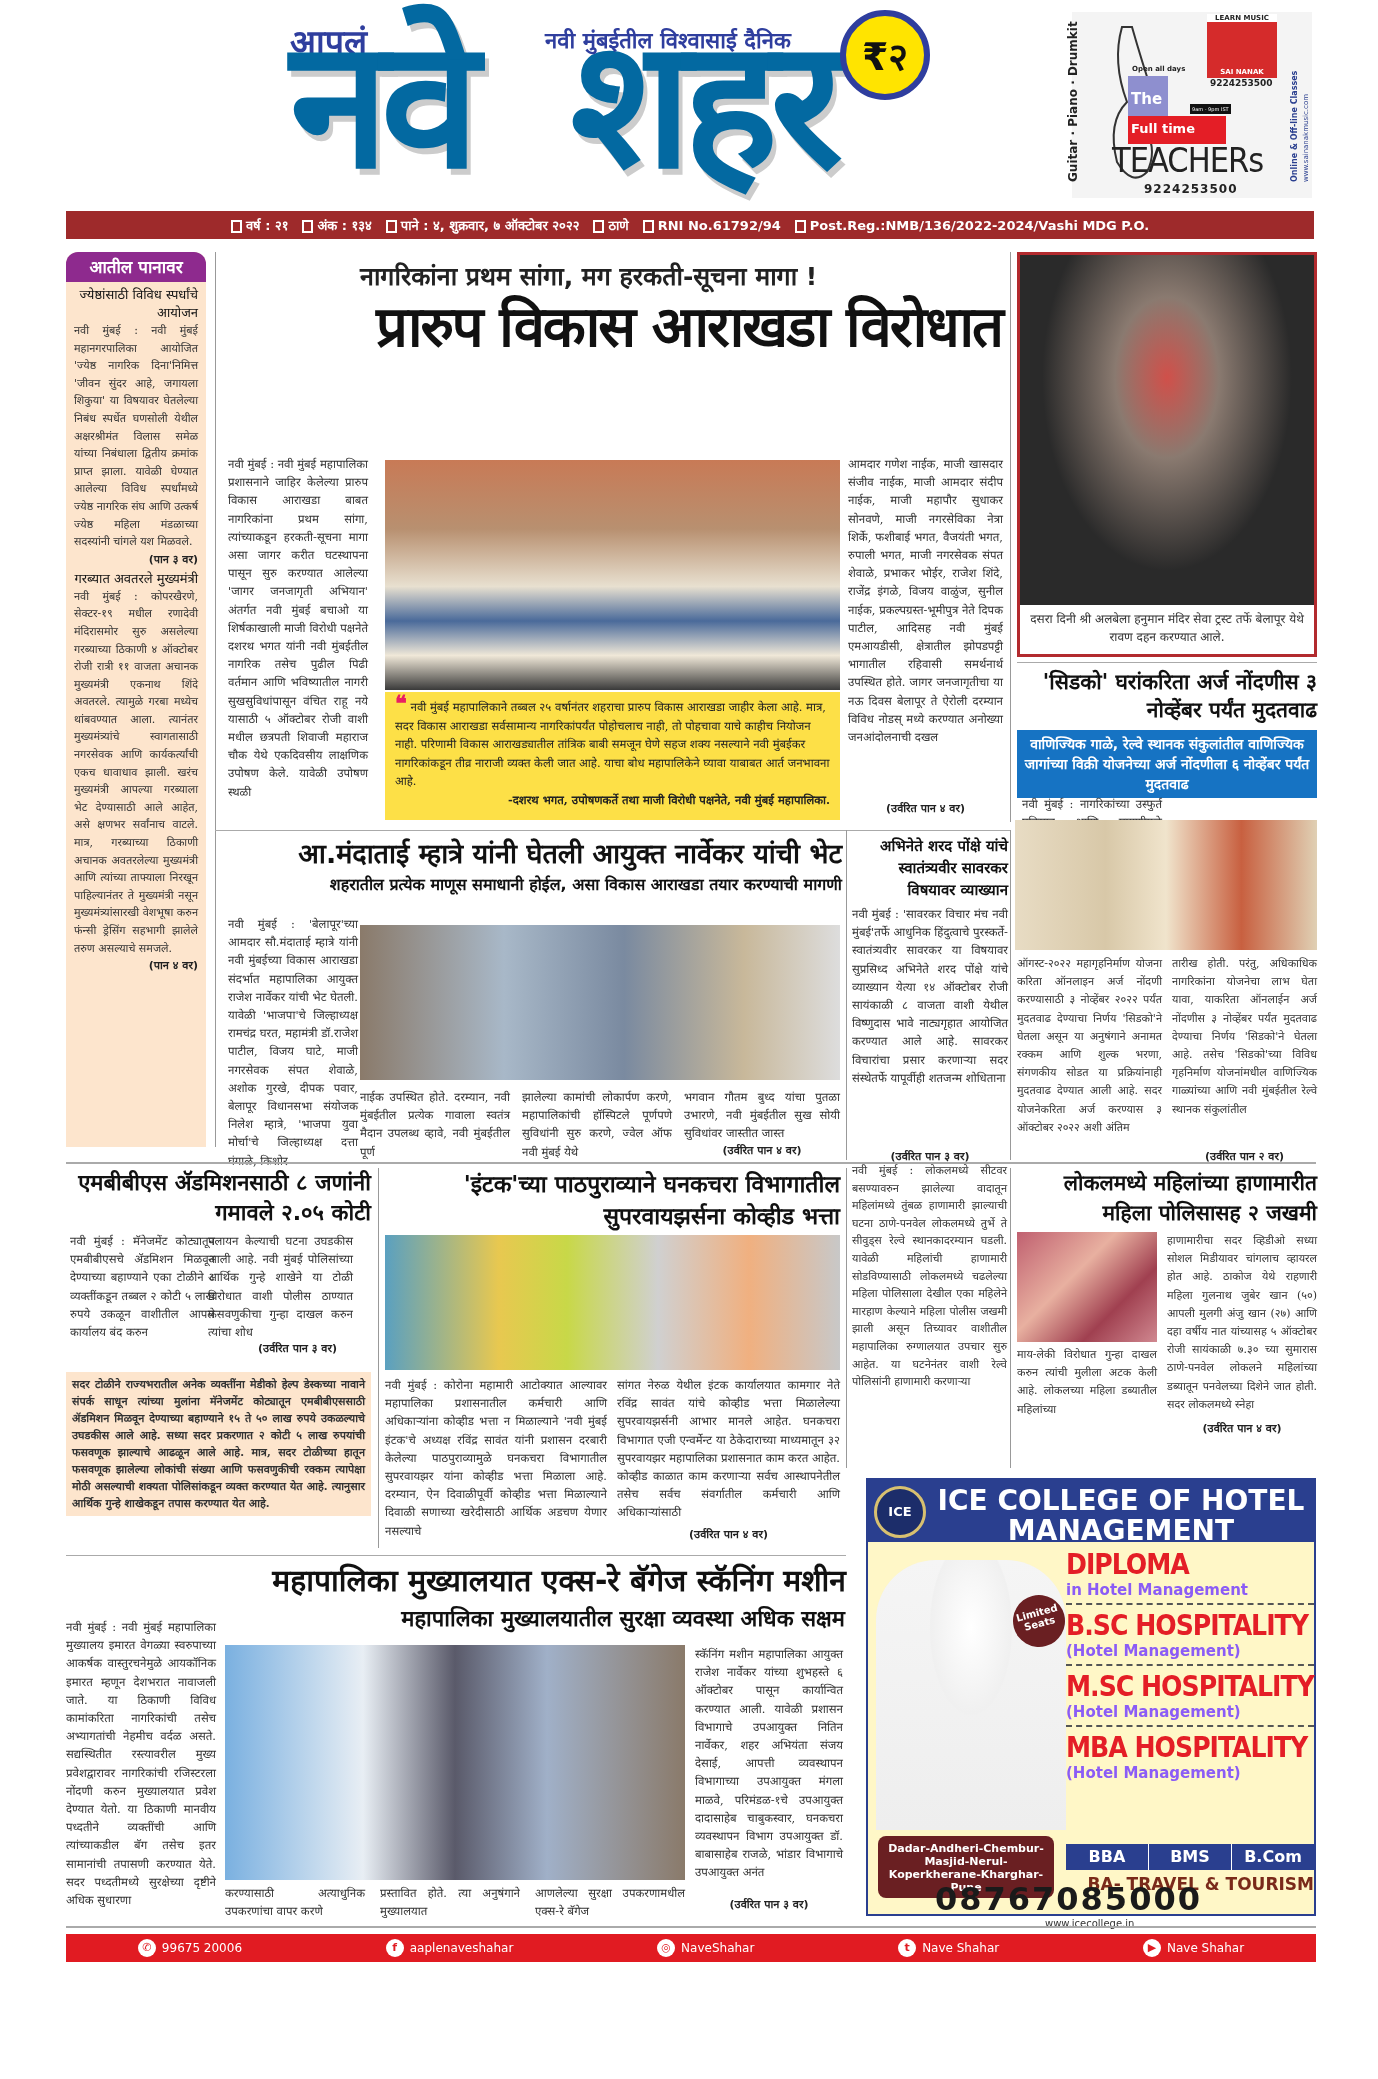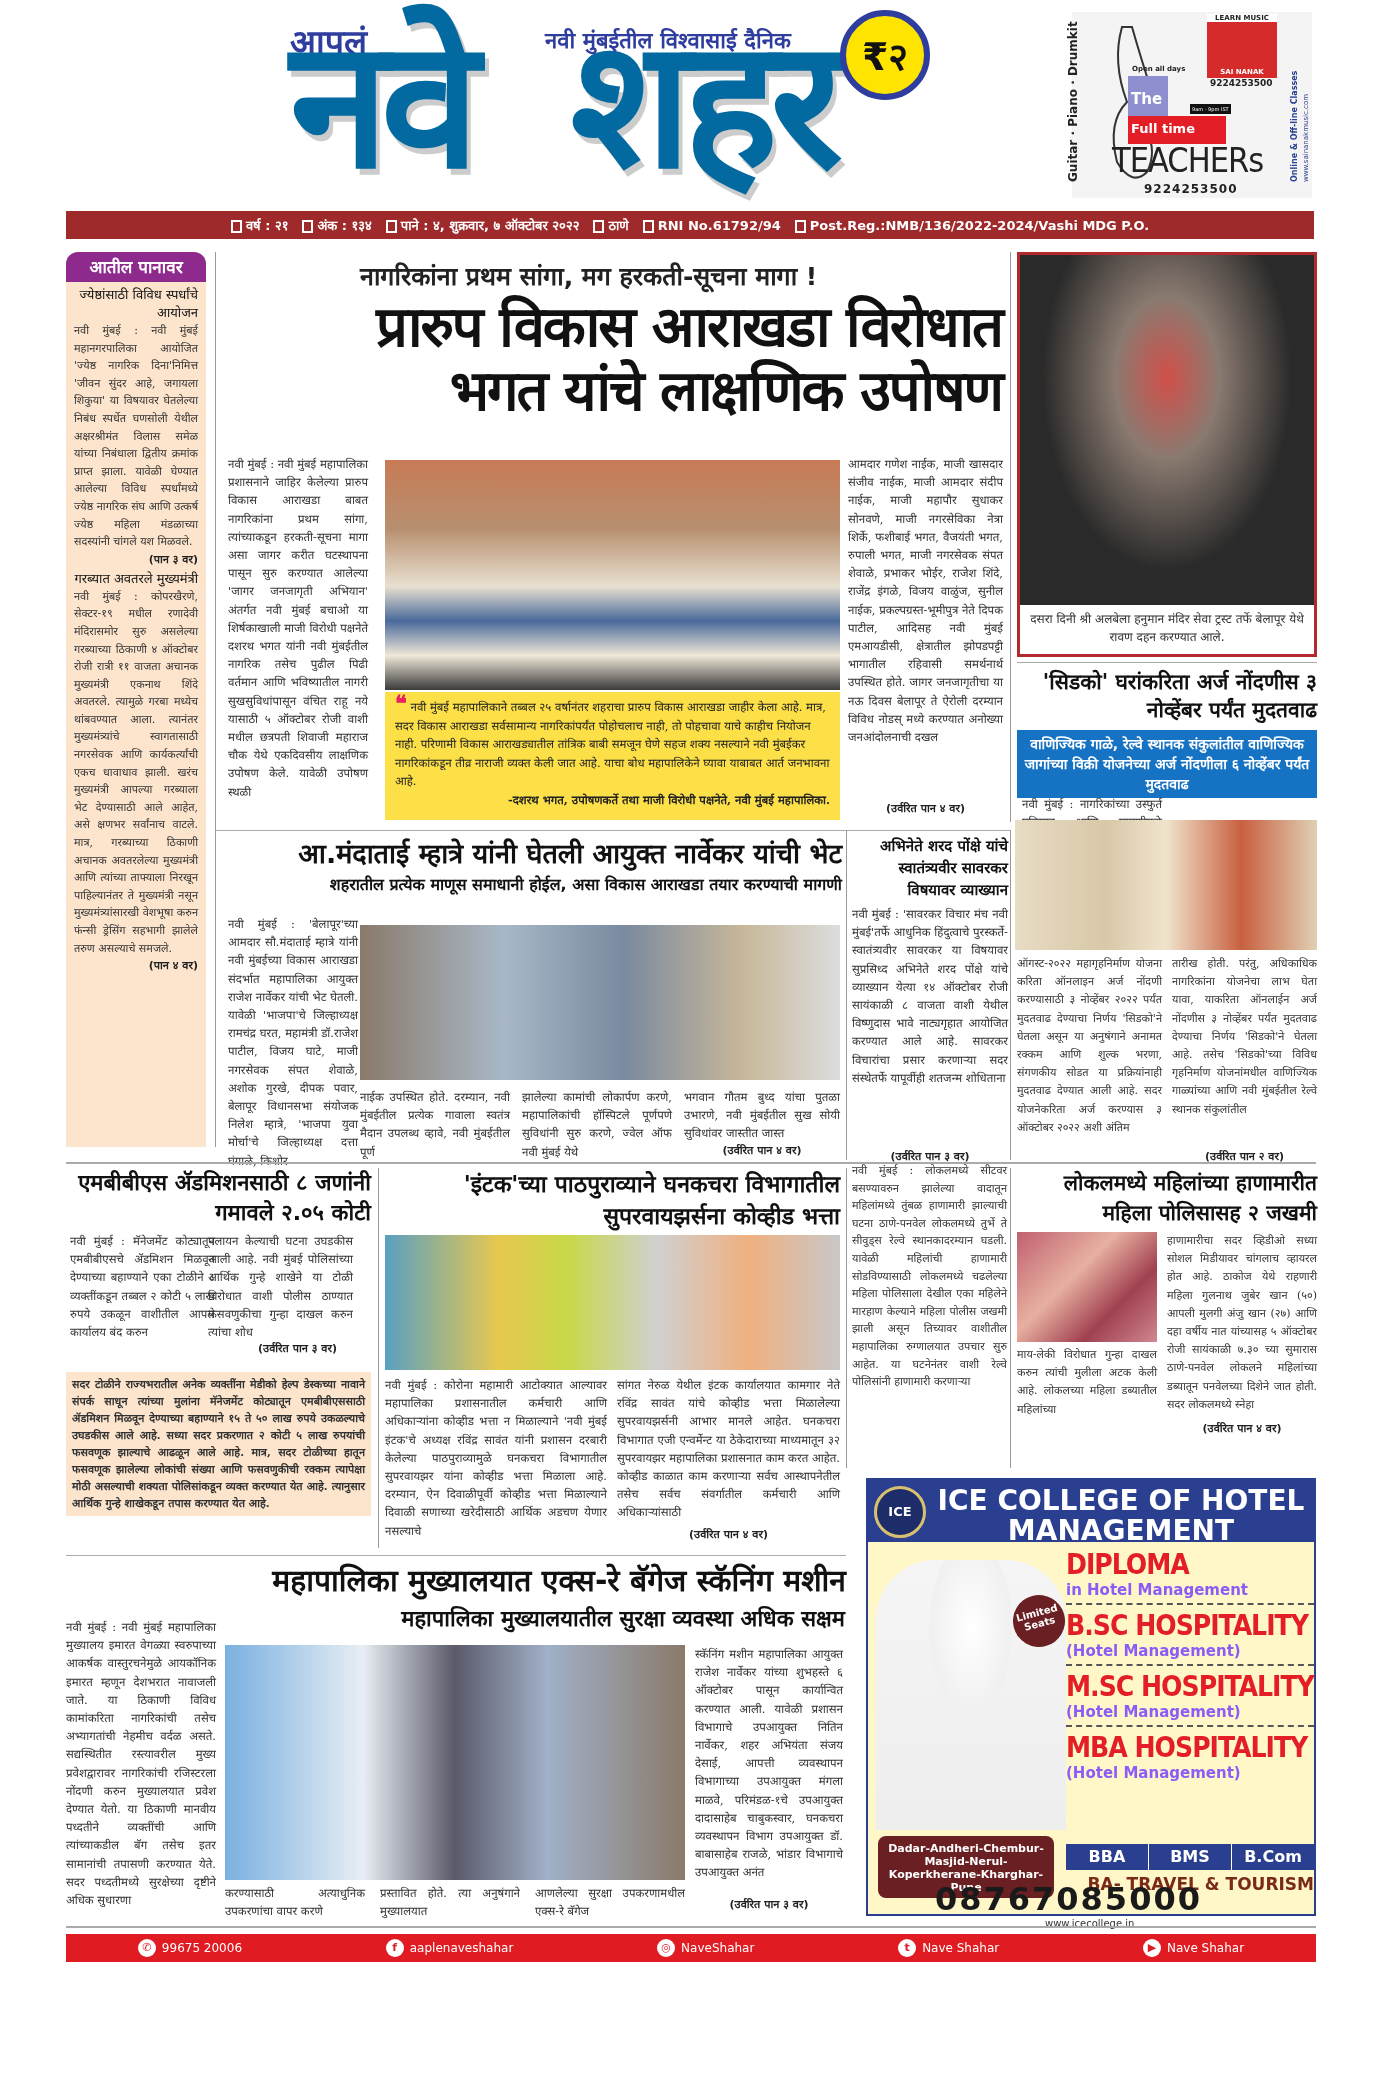--- a/index.html
+++ b/index.html
@@ -79,21 +79,20 @@
     <div class="hl" style="font-size:13px;font-weight:normal;line-height:18px;margin-top:4px">गरब्यात अवतरले मुख्यमंत्री</div>
     <div class="body-text" style="font-size:11px;line-height:17.6px">नवी मुंबई : कोपरखैरणे, सेक्टर-१९ मधील रणादेवी मंदिरासमोर सुरु असलेल्या गरब्याच्या ठिकाणी ४ ऑक्टोबर रोजी रात्री ११ वाजता अचानक मुख्यमंत्री एकनाथ शिंदे अवतरले. त्यामुळे गरबा मध्येच थांबवण्यात आला. त्यानंतर मुख्यमंत्र्यांचे स्वागतासाठी नगरसेवक आणि कार्यकर्त्यांची एकच धावाधाव झाली. खरंच मुख्यमंत्री आपल्या गरब्याला भेट देण्यासाठी आले आहेत, असे क्षणभर सर्वांनाच वाटले. मात्र, गरब्याच्या ठिकाणी अचानक अवतरलेल्या मुख्यमंत्री आणि त्यांच्या ताफ्याला निरखून पाहिल्यानंतर ते मुख्यमंत्री नसून मुख्यमंत्र्यांसारखी वेशभूषा करुन फंन्सी ड्रेसिंग सहभागी झालेले तरुण असल्याचे समजले.</div>
     <div class="cont">(पान ४ वर)</div>
   </div>
 </div>
 <div class="vline" style="left:215px;top:252px;height:895px"></div>
 
 <div class="abs" style="left:360px;top:258px;font-size:25px;font-weight:bold;color:#222">नागरिकांना प्रथम सांगा, मग हरकती-सूचना मागा !</div>
 <div class="abs hl" style="left:222px;top:295px;width:780px;font-size:56px;line-height:64px;font-weight:900;letter-spacing:-2px">
   <div>प्रारुप विकास आराखडा विरोधात</div>
-  <div>भगत यांचे लाक्षणिक उपोषण</div>
 </div>
 <div class="abs body-text" style="left:228px;top:455px;width:140px">नवी मुंबई : नवी मुंबई महापालिका प्रशासनाने जाहिर केलेल्या प्रारुप विकास आराखडा बाबत नागरिकांना प्रथम सांगा, त्यांच्याकडून हरकती-सूचना मागा असा जागर करीत घटस्थापना पासून सुरु करण्यात आलेल्या 'जागर जनजागृती अभियान' अंतर्गत नवी मुंबई बचाओ या शिर्षकाखाली माजी विरोधी पक्षनेते दशरथ भगत यांनी नवी मुंबईतील नागरिक तसेच पुढील पिढी वर्तमान आणि भविष्यातील नागरी सुखसुविधांपासून वंचित राहू नये यासाठी ५ ऑक्टोबर रोजी वाशी मधील छत्रपती शिवाजी महाराज चौक येथे एकदिवसीय लाक्षणिक उपोषण केले. यावेळी उपोषण स्थळी</div>
 <div class="photo" style="left:385px;top:460px;width:455px;height:230px;background:linear-gradient(180deg,#c87a56 0%,#b89070 30%,#e8e0d0 55%,#4a6a9a 70%,#f0e8d8 85%,#3a3a3a 100%)"></div>
 <div class="abs quote" style="left:385px;top:692px;width:455px;height:128px">
   <span style="color:#e91e63;font-size:22px;font-weight:bold;line-height:10px">❝</span>
   <span>नवी मुंबई महापालिकाने तब्बल २५ वर्षानंतर शहराचा प्रारुप विकास आराखडा जाहीर केला आहे. मात्र, सदर विकास आराखडा सर्वसामान्य नागरिकांपर्यंत पोहोचलाच नाही, तो पोहचावा याचे काहीच नियोजन नाही. परिणामी विकास आराखड्यातील तांत्रिक बाबी समजून घेणे सहज शक्य नसल्याने नवी मुंबईकर नागरिकांकडून तीव्र नाराजी व्यक्त केली जात आहे. याचा बोध महापालिकेने घ्यावा याबाबत आर्त जनभावना आहे.</span>
   <div style="text-align:right;font-weight:bold">-दशरथ भगत, उपोषणकर्ते तथा माजी विरोधी पक्षनेते, नवी मुंबई महापालिका.</div>
 </div>
 <div class="abs body-text" style="left:848px;top:455px;width:155px">आमदार गणेश नाईक, माजी खासदार संजीव नाईक, माजी आमदार संदीप नाईक, माजी महापौर सुधाकर सोनवणे, माजी नगरसेविका नेत्रा शिर्के, फशीबाई भगत, वैजयंती भगत, रुपाली भगत, माजी नगरसेवक संपत शेवाळे, प्रभाकर भोईर, राजेश शिंदे, राजेंद्र इंगळे, विजय वाळुंज, सुनील नाईक, प्रकल्पग्रस्त-भूमीपुत्र नेते दिपक पाटील, आदिसह नवी मुंबई एमआयडीसी, क्षेत्रातील झोपडपट्टी भागातील रहिवासी समर्थनार्थ उपस्थित होते. जागर जनजागृतीचा या नऊ दिवस बेलापूर ते ऐरोली दरम्यान विविध नोडस् मध्ये करण्यात अनोख्या जनआंदोलनाची दखल</div>
 <div class="abs cont" style="left:848px;top:800px;width:155px;text-align:center">(उर्वरित पान ४ वर)</div>

